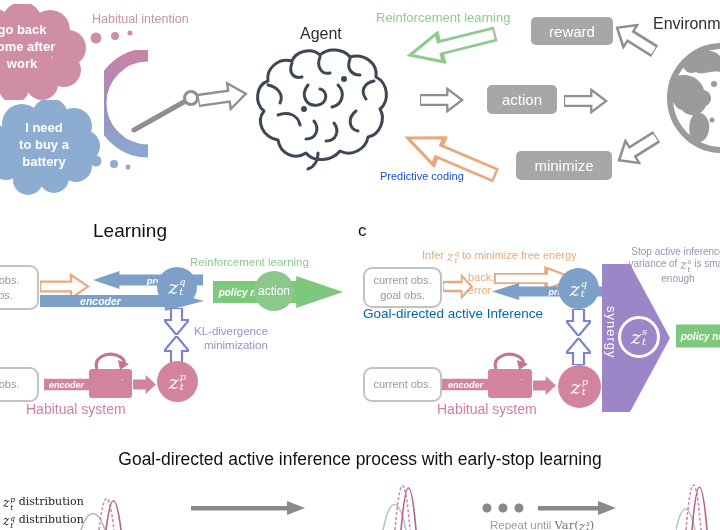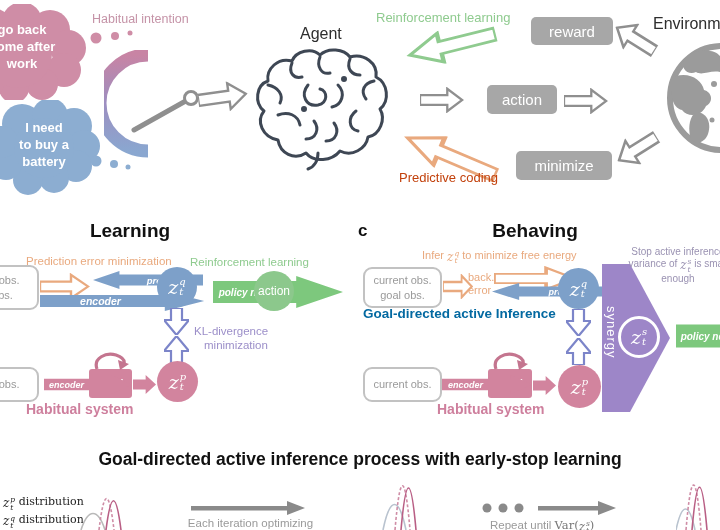--- a/index.html
+++ b/index.html
@@ -1,21 +1,21 @@
 <!DOCTYPE html>
 <html><head>
 <meta charset="utf-8">
 <style>
   html,body{margin:0;padding:0;background:#fff;}
   #stage{position:relative;width:720px;height:530px;background:#fff;overflow:hidden;
          font-family:"Liberation Sans",sans-serif;color:#333;}
   .abs{position:absolute;}
   .lbl{position:absolute;white-space:nowrap;}
   .ctr{text-align:center;}
-  .b{font-weight:700;}
+  .b{font-weight:400;}
   
   .circ{position:absolute;border-radius:50%;display:flex;align-items:center;justify-content:center;color:#fff;box-sizing:border-box;}
   
   .gbox{position:absolute;background:#a7a7a7;color:#fff;border-radius:5px;display:flex;align-items:center;justify-content:center;font-size:15px;}
   
   .obox{position:absolute;border:2px solid #c2c2c2;border-radius:9px;background:#fff;color:#9a9a9a;
         display:flex;flex-direction:column;align-items:center;justify-content:center;font-size:11px;line-height:1.35;}
   
   .tarrow{position:absolute;display:flex;align-items:center;justify-content:center;color:#fff;font-weight:700;font-style:italic;}
   .tarrow.right{clip-path:polygon(0 20%,76% 20%,76% 0,100% 50%,76% 100%,76% 80%,0 80%);padding-right:6%;}
@@ -134,21 +134,21 @@
   </svg>
 
   <div class="lbl" style="left:376px;top:10px;font-size:13px;color:#8fcb8f">Reinforcement learning</div>
   <svg class="abs" style="left:405px;top:28px;transform:rotate(166deg)" width="92" height="34" viewBox="0 0 50 30" preserveAspectRatio="none">
     <polygon points="0,9.5 31,9.5 31,2 48,15 31,28 31,20.5 0,20.5" fill="#fff" stroke="#8fcb8f" stroke-width="2.4"></polygon>
   </svg>
 
   <svg class="abs" style="left:400px;top:139px;transform:rotate(203deg)" width="100" height="34" viewBox="0 0 50 30" preserveAspectRatio="none">
     <polygon points="0,9.5 31,9.5 31,2 48,15 31,28 31,20.5 0,20.5" fill="#fff" stroke="#e9a97e" stroke-width="2.4"></polygon>
   </svg>
-  <div class="lbl" style="left:399px;top:170px;font-size:13px;color:#c2410c">Predictive coding</div>
+  <div class="lbl" style="left:380px;top:170px;font-size:11px;color:#1d4ed8">Predictive coding</div>
 
   <svg class="abs" style="left:420px;top:87px" width="44" height="26" viewBox="0 0 50 30" preserveAspectRatio="none">
     <polygon points="0,9.5 31,9.5 31,2 48,15 31,28 31,20.5 0,20.5" fill="#fff" stroke="#8f8f8f" stroke-width="2.6"></polygon>
   </svg>
   <div class="gbox" style="left:531px;top:17px;width:82px;height:28px">
       <span>reward</span>
     </div>
   <div class="gbox" style="left:487px;top:85px;width:70px;height:29px">
       <span>action</span>
     </div>
@@ -171,21 +171,20 @@
     <g fill="#9b9b9b">
       <path d="M40,14 C52,8 66,10 70,16 L70,32 C60,30 52,36 46,32 C38,36 30,28 34,20 Z"></path>
       <path d="M26,36 C40,32 52,40 54,50 C62,52 64,62 56,66 C52,76 38,78 32,70 C22,68 18,52 26,36 Z"></path>
       <path d="M46,72 C56,72 62,82 58,94 C54,104 44,106 40,96 C38,86 40,76 46,72 Z"></path>
       <circle cx="64" cy="44" r="3"></circle>
         <circle cx="62" cy="80" r="2.5"></circle>
     </g>
   </svg>
 
   <div class="lbl b ctr" style="left:55px;top:220px;width:150px;font-size:19px;color:#111">Learning</div>
-  <div class="lbl" style="left:26px;top:255px;font-size:11.5px;color:#e9a97e">Prediction error minimization</div>
   <div class="lbl" style="left:190px;top:256px;font-size:11.5px;color:#8fcb8f">Reinforcement learning</div>
 
   <div class="obox" style="left:-58px;top:265px;width:93px;height:41px">
     <span>current obs.</span>
       <span>goal obs.</span>
   </div>
   <svg class="abs" style="left:40px;top:273px" width="50" height="27" viewBox="0 0 50 30" preserveAspectRatio="none">
     <polygon points="0,9.5 31,9.5 31,2 48,15 31,28 31,20.5 0,20.5" fill="#fff" stroke="#e9a97e" stroke-width="2.4"></polygon>
   </svg>
   <div class="tarrow left" style="left:93px;top:271px;width:67px;height:18px;background:#7da0c9;font-size:9.5px">
@@ -243,21 +242,20 @@
   </svg>
   <div class="tarrow right" style="left:44px;top:375px;width:45px;height:19px;background:#d2849e;font-size:9px">
       <span>encoder</span>
     </div>
   <div class="obox" style="left:-58px;top:367px;width:93px;height:31px">
       <span>current obs.</span>
     </div>
   <div class="lbl b" style="left:26px;top:401px;font-size:14px;color:#ce7f9d">Habitual system</div>
 
   <div class="lbl b" style="left:358px;top:221px;font-size:17px;color:#111">c</div>
-  <div class="lbl b ctr" style="left:455px;top:220px;width:160px;font-size:19px;color:#111">Behaving</div>
 
   <div class="lbl" style="left:422px;top:249px;font-size:11px;color:#e9a97e">
     <span>Infer</span>
     <span class="zsym zs-sm">
         <span class="zb">z</span>
         <span class="st">
           <span>q</span>
           <span>t</span>
         </span>
       </span>
@@ -384,21 +382,20 @@
   <svg class="abs" style="left:78px;top:480px" width="56" height="50" viewBox="0 0 56 50">
     <path d="M3,50 C10,28 20,28 27,50" fill="none" stroke="#b9b9b9" stroke-width="1.6"></path>
     <path d="M21,50 C26,8 31,8 36,50" fill="none" stroke="#cf8da6" stroke-width="1.6" stroke-dasharray="3,2"></path>
     <path d="M28,50 C33,11 38,11 43,50" fill="none" stroke="#b95f85" stroke-width="1.6"></path>
   </svg>
 
   <svg class="abs" style="left:191px;top:500px" width="116" height="16" viewBox="0 0 116 16">
     <rect x="0" y="6" width="98" height="4.5" fill="#8a8a8a"></rect>
       <polygon points="96,1 114,8 96,15" fill="#8a8a8a"></polygon>
   </svg>
-  <div class="abs ctr" style="left:178px;top:517px;width:145px;font-size:11.5px;color:#9a9a9a">Each iteration optimizing</div>
 
   <svg class="abs" style="left:382px;top:466px" width="50" height="64" viewBox="0 0 50 64">
     <path d="M1,64 C8,30 17,30 24,64" fill="none" stroke="#b9c3cf" stroke-width="1.6"></path>
     <path d="M13,64 C18,5 23,5 28,64" fill="none" stroke="#cf8da6" stroke-width="1.6" stroke-dasharray="3,2"></path>
     <path d="M19,64 C24,8 29,8 34,64" fill="none" stroke="#b95f85" stroke-width="1.6"></path>
   </svg>
 
   <svg class="abs" style="left:481px;top:500px" width="48" height="16">
     <g fill="#8a8a8a">
         <circle cx="6" cy="8" r="4.5"></circle>

